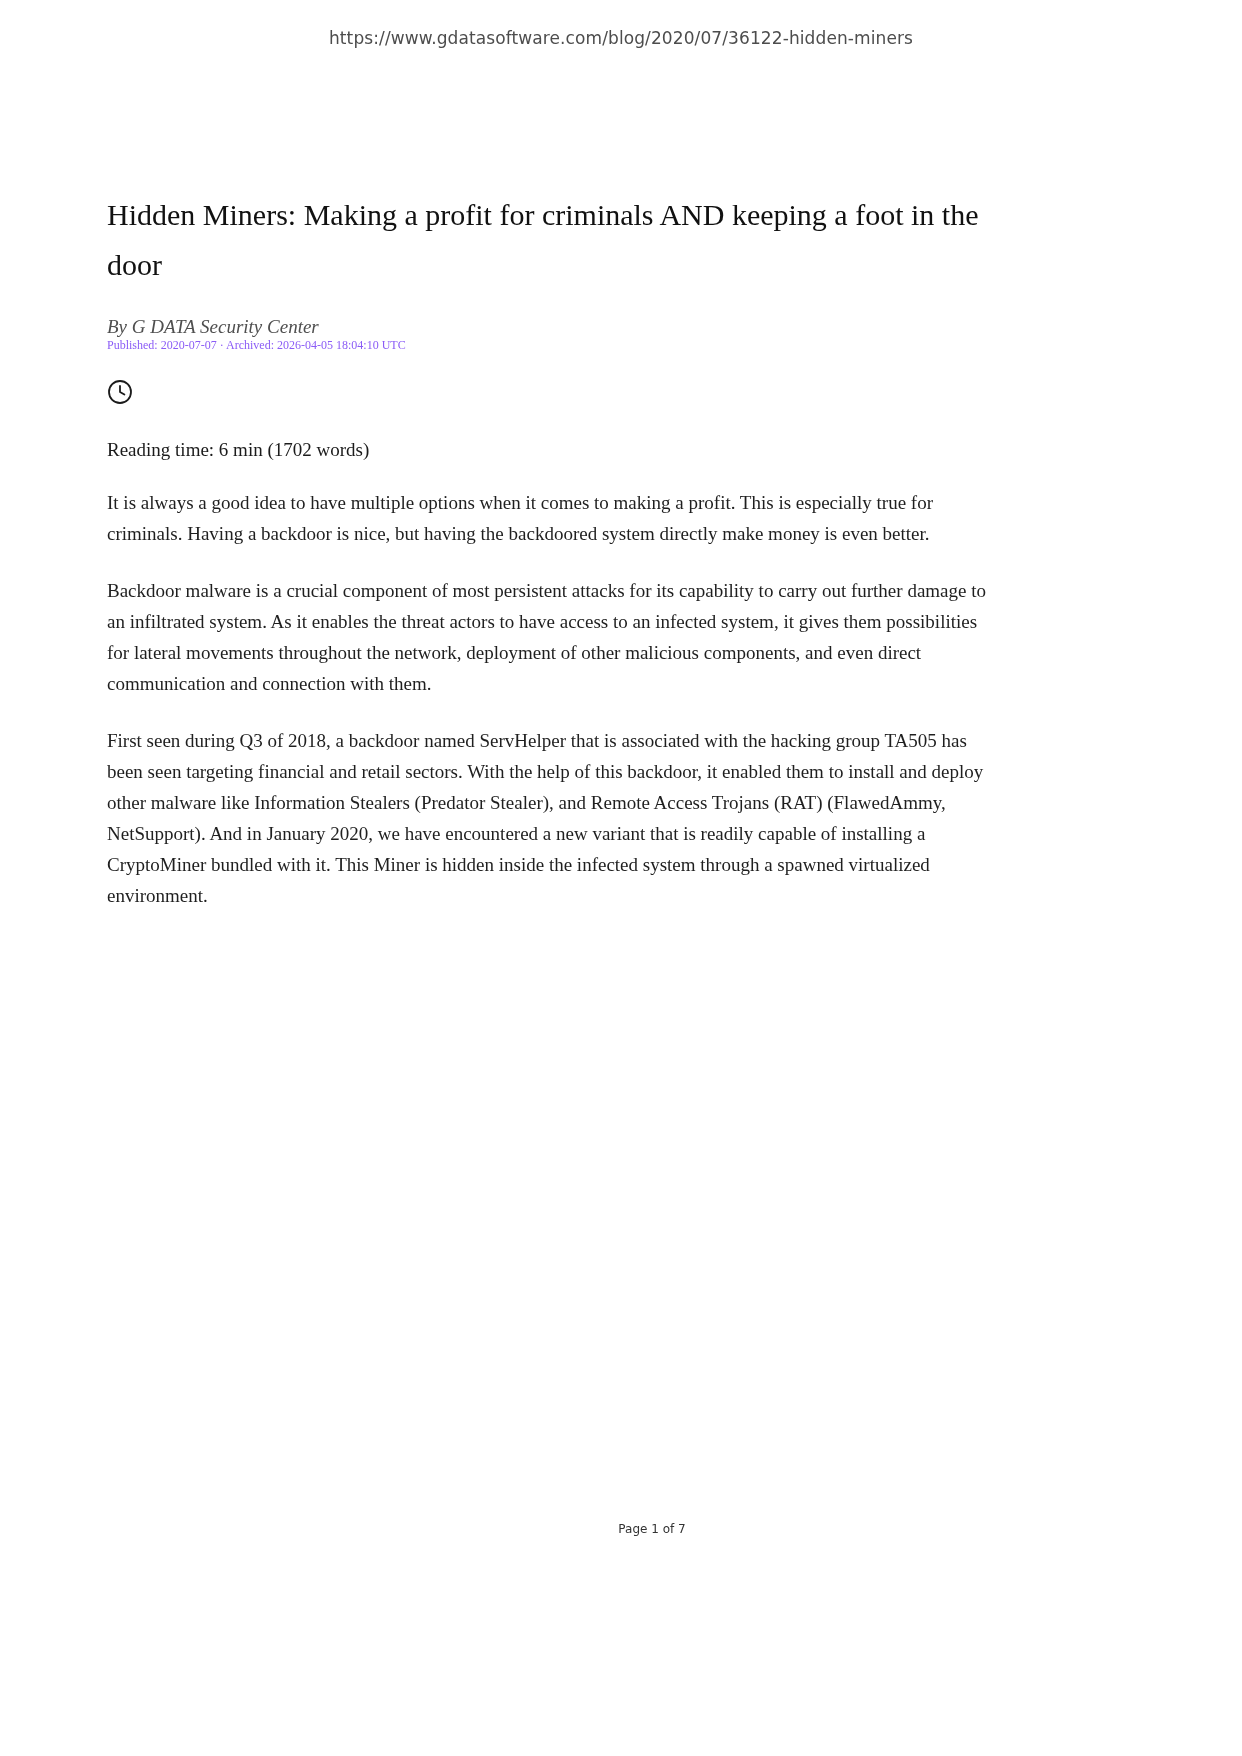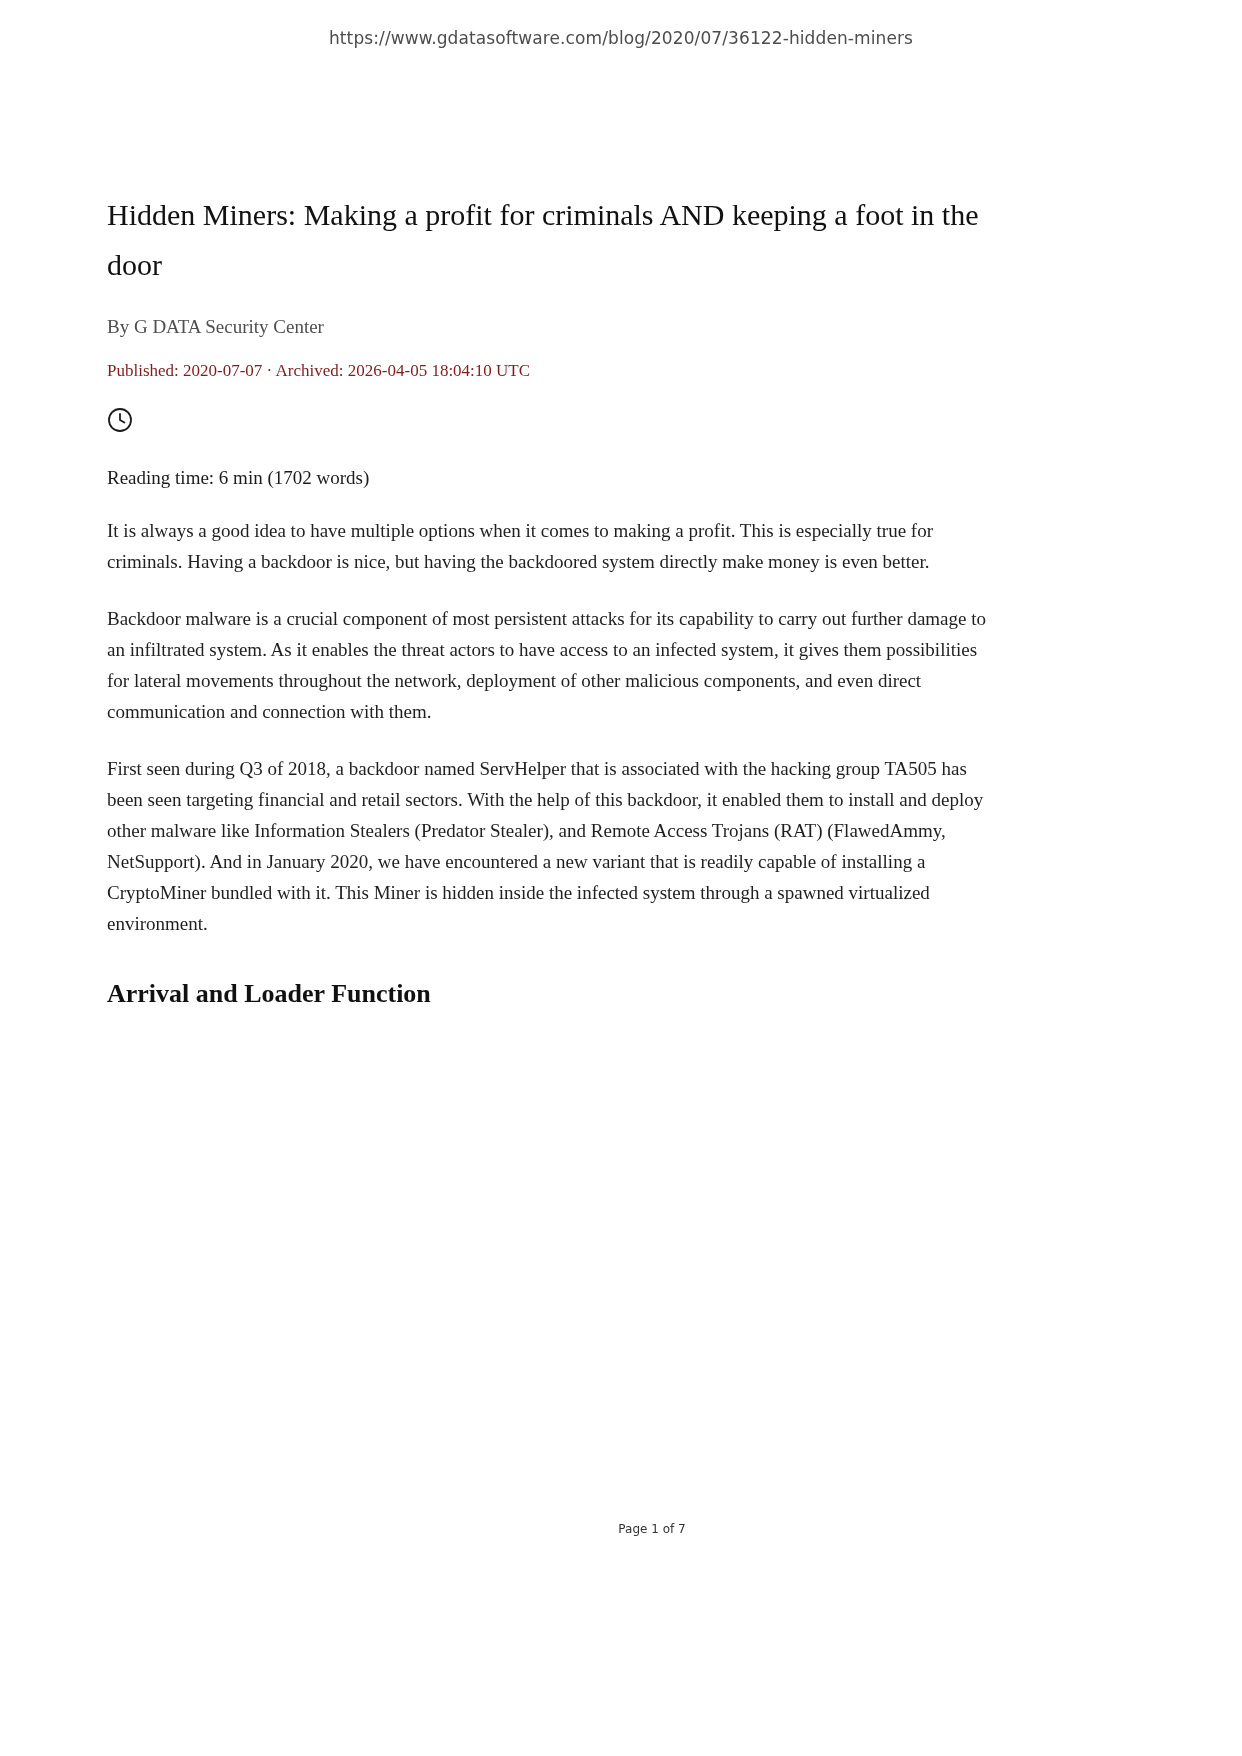--- a/index.html
+++ b/index.html
@@ -33,25 +33,25 @@
     margin: 190px 0 0 0;
     font-size: 30px;
     line-height: 50px;
     font-weight: 400;
     color: #111111;
   }
   .byline {
     margin-top: 26px;
     font-size: 19px;
     color: #4f4f4f;
+    font-style: italic;
   }
   .meta-line {
-    margin-top: 23px;
-    font-size: 17px;
-    color: #7f1d1d;
+    font-size: 12px;
+    color: #8b5cf6;
   }
   .date-line {
     margin-top: 26px;
     font-size: 19px;
     color: #1b1b1b;
   }
   .section-heading {
     margin: 34px 0 0 0;
     font-size: 26px;
     font-weight: 700;
@@ -115,17 +115,16 @@
   </div>
 
   <div class="reading-time">Reading time: 6 min (1702 words)</div>
 
   <p class="body-paragraph">It is always a good idea to have multiple options when it comes to making a profit. This is especially true for criminals. Having a backdoor is nice, but having the backdoored system directly make money is even better.</p>
 
   <p class="body-paragraph">Backdoor malware is a crucial component of most persistent attacks for its capability to carry out further damage to an infiltrated system. As it enables the threat actors to have access to an infected system, it gives them possibilities for lateral movements throughout the network, deployment of other malicious components, and even direct communication and connection with them.</p>
 
   <p class="body-paragraph"><span>First seen during Q3 of 2018, a backdoor named </span><strong>ServHelper</strong><span> that is associated with the hacking group TA505 has been seen targeting financial and retail sectors. With the help of this backdoor, it enabled them to install and deploy other malware like Information Stealers (Predator Stealer), and Remote Access Trojans (RAT) (FlawedAmmy, NetSupport). And in January 2020, we have encountered a new variant that is readily capable of installing a CryptoMiner bundled with it. This Miner is hidden inside the infected system through a spawned virtualized environment.</span></p>
 
-  <h2 class="section-heading-2">Arrival and Loader Function</h2>
 
 </div>
 
 <div class="page-footer">Page 1 of 7</div>
 
 </body></html>

